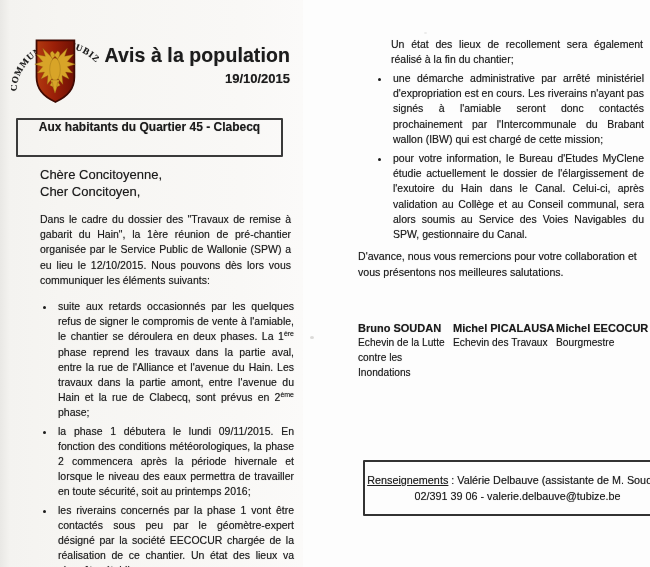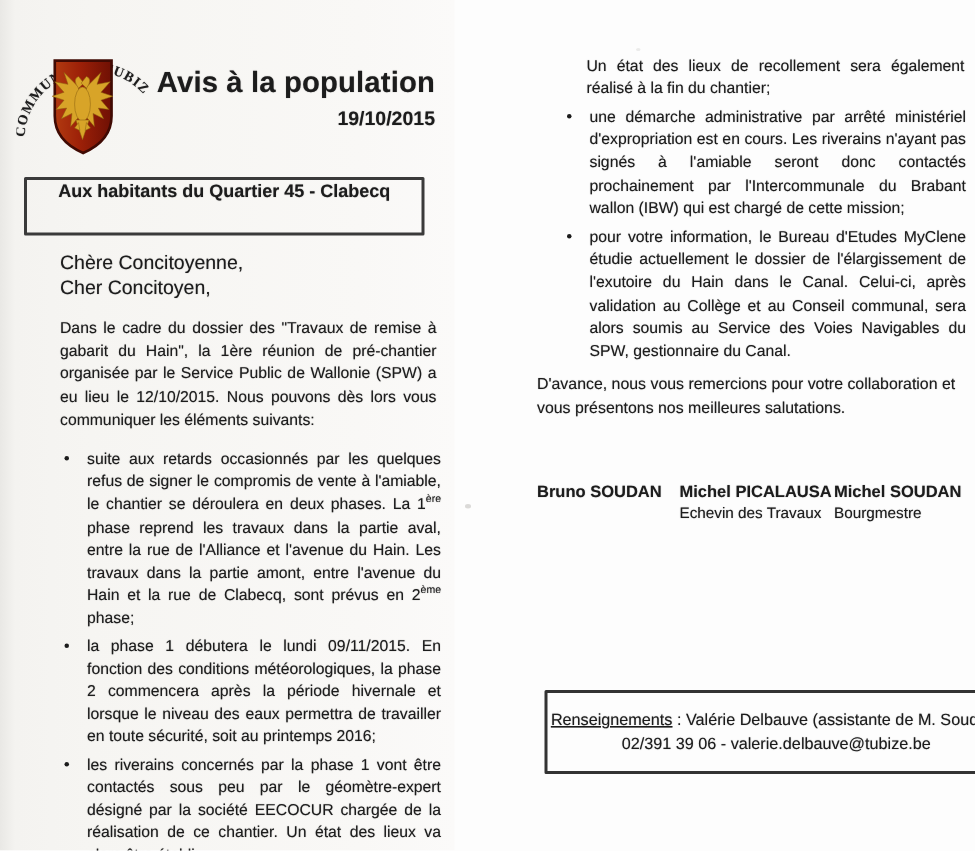--- a/index.html
+++ b/index.html
@@ -128,27 +128,28 @@
 
     <ul class="bullets">
       <li>une démarche administrative par arrêté ministériel d'expropriation est en cours. Les riverains n'ayant pas signés à l'amiable seront donc contactés prochainement par l'Intercommunale du Brabant wallon (IBW) qui est chargé de cette mission;</li>
       <li>pour votre information, le Bureau d'Etudes MyClene étudie actuellement le dossier de l'élargissement de l'exutoire du Hain dans le Canal. Celui-ci, après validation au Collège et au Conseil communal, sera alors soumis au Service des Voies Navigables du SPW, gestionnaire du Canal.</li>
     </ul>
 
     <p class="closing">D'avance, nous vous remercions pour votre collaboration et vous présentons nos meilleures salutations.</p>
 
     <div class="sig sig-1">
       <div class="sig-name">Bruno SOUDAN</div>
+      <div class="sig-role">Echevin de la Lutte contre les Inondations</div>
     </div>
     <div class="sig sig-2">
       <div class="sig-name">Michel PICALAUSA</div>
       <div class="sig-role">Echevin des Travaux</div>
     </div>
     <div class="sig sig-3">
-      <div class="sig-name">Michel SOUDAN</div>
+      <div class="sig-name">Michel EECOCUR</div>
       <div class="sig-role">Bourgmestre</div>
     </div>
 
     <div class="contact-box">
       <div><span class="u">Renseignements</span><span> : </span><span>Valérie Delbauve (assistante de M. Soudan)</span></div>
       <div>02/391 39 06 - valerie.delbauve@tubize.be</div>
     </div>
   </section>
 
   <div class="speck speck-1"></div>

